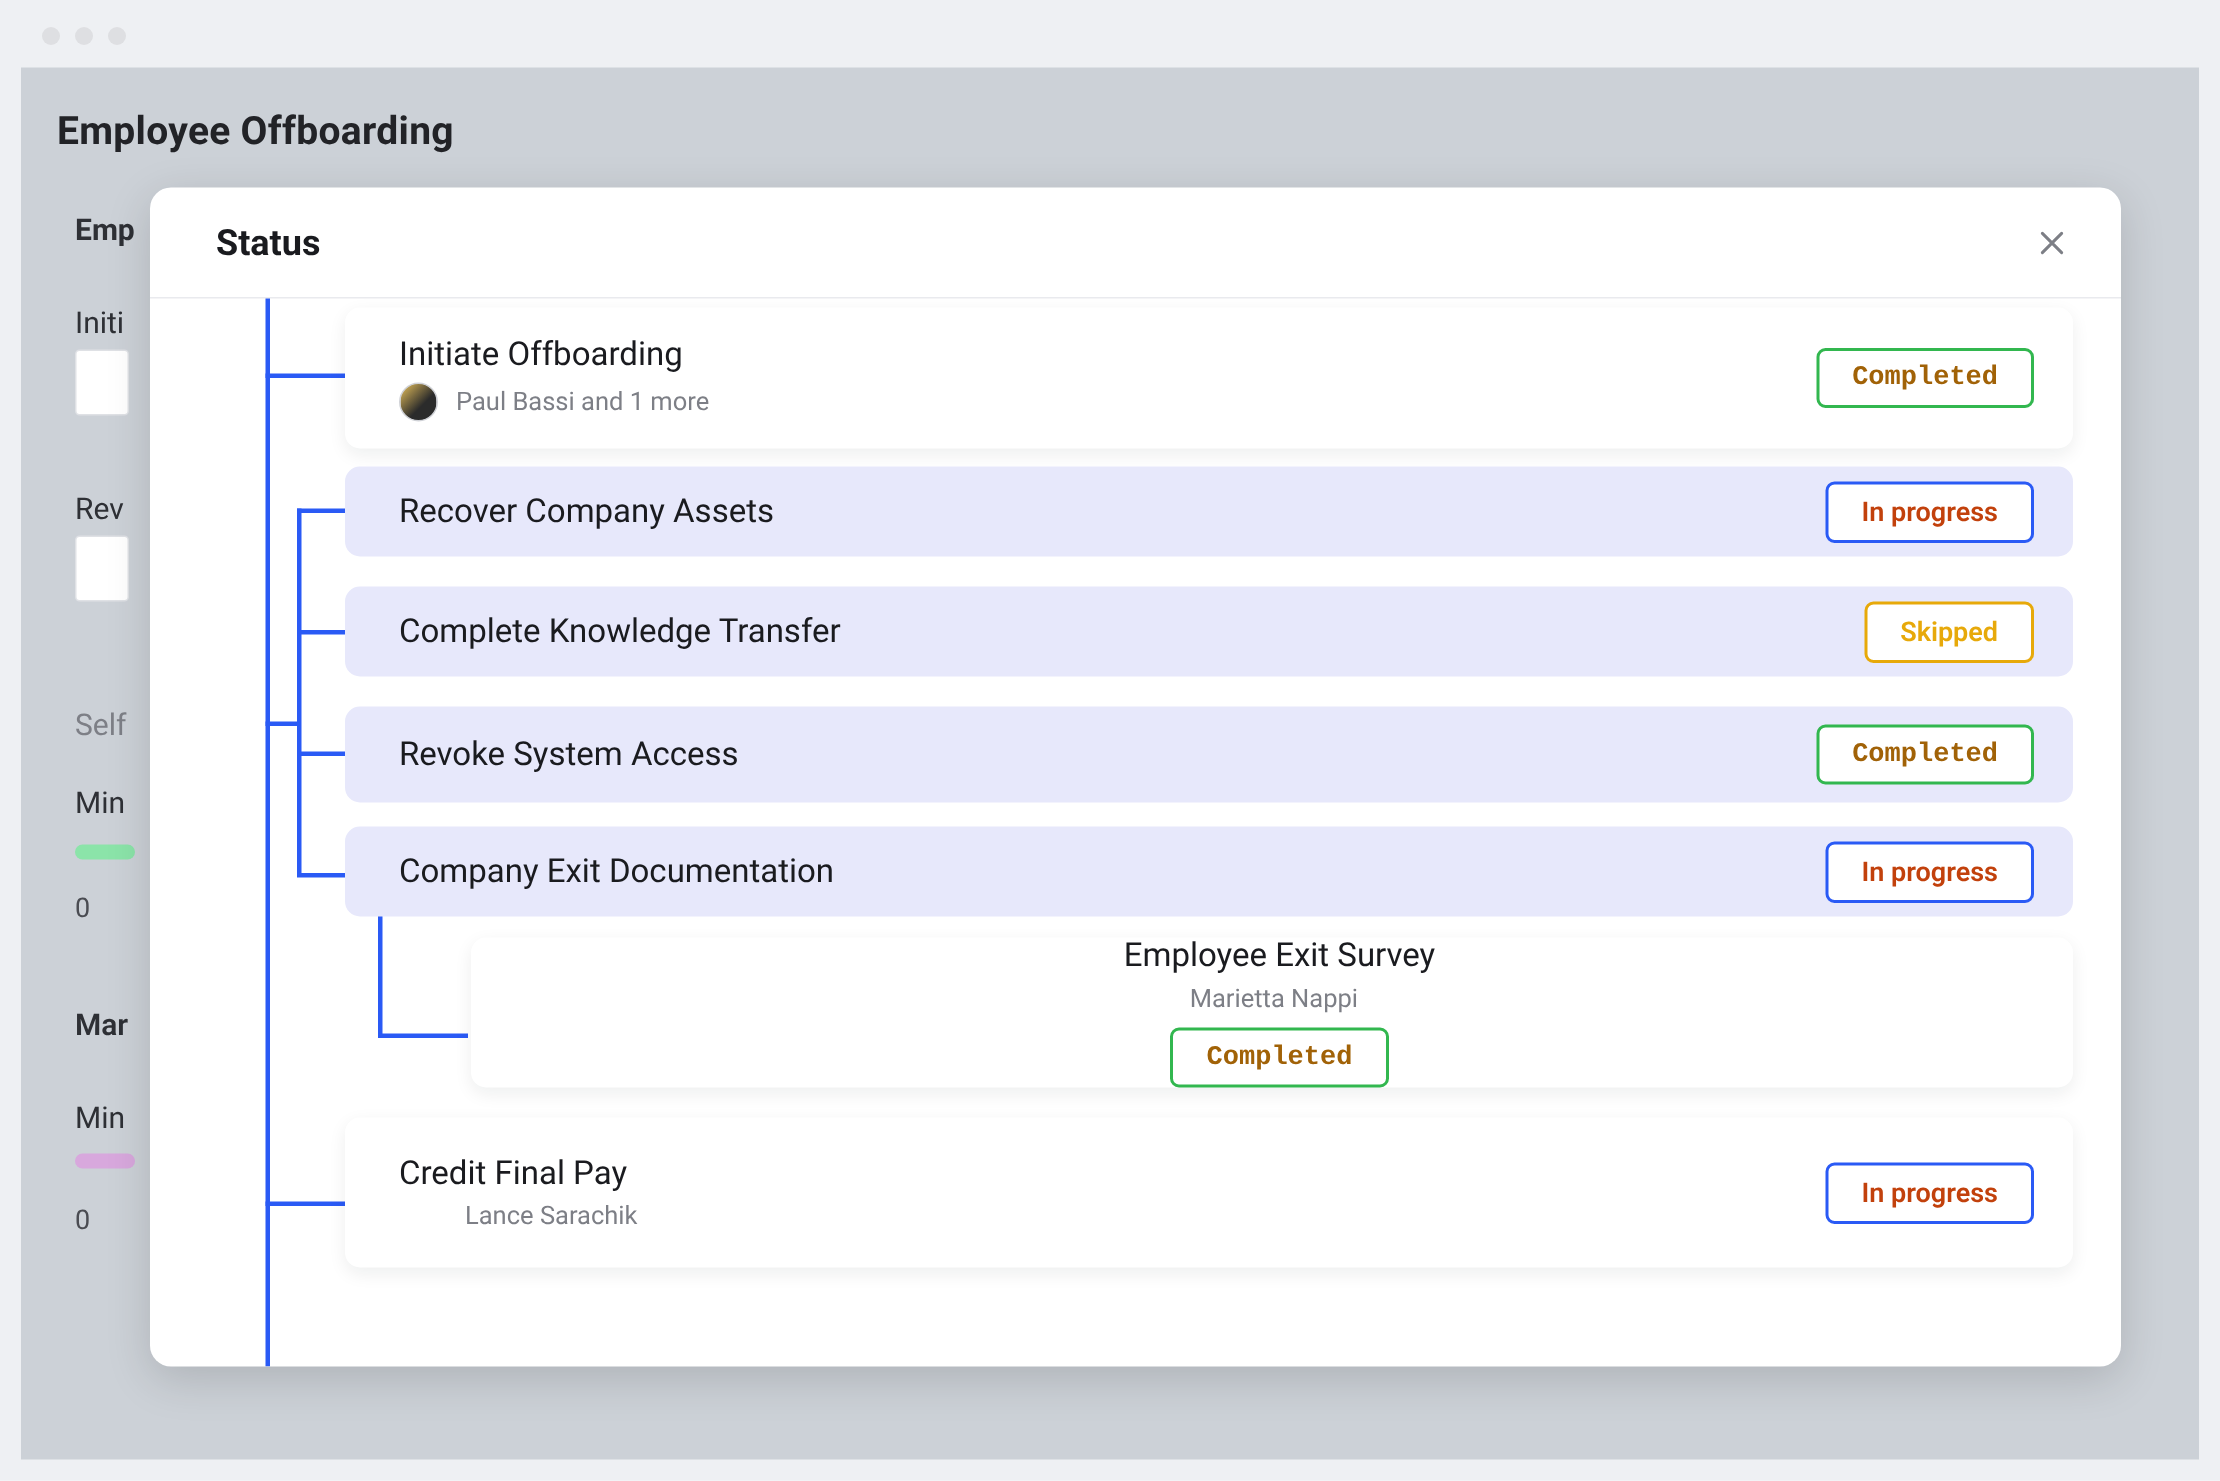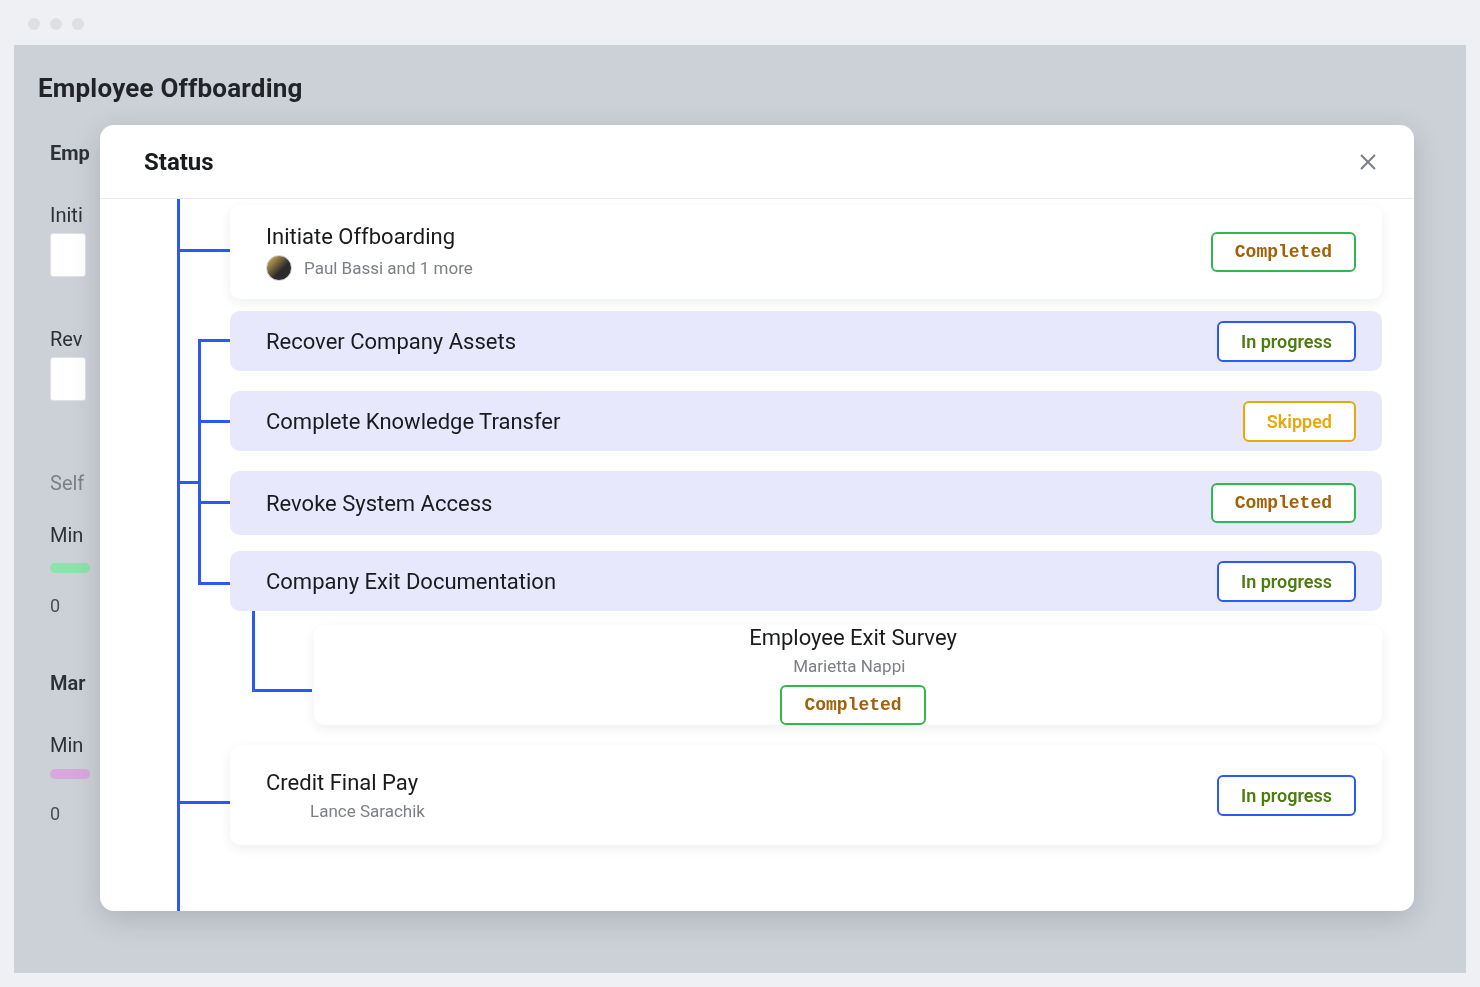--- a/index.html
+++ b/index.html
@@ -150,21 +150,21 @@
   .assignee-row.indent { padding-left:44px; }
   .badge {
     border:2px solid;
     border-radius:6px;
     padding:8px 22px;
     font-size:18px;
     font-weight:600;
     background:#fff;
   }
   .badge.completed { color:#a16207; border-color:#32b74f;font-family:Liberation Mono, monospace; }
-  .badge.inprogress { color:#4d7c0f; border-color:#2a5af5; }
+  .badge.inprogress { color:#c2410c; border-color:#2a5af5; }
   .badge.skipped { color:#e7a90a; border-color:#e7a90a; }
 </style>
 </head>
 <body>
 
 <div class="frame">
   <div class="mac-dots">
     <span></span>
     <span></span>
     <span></span>

